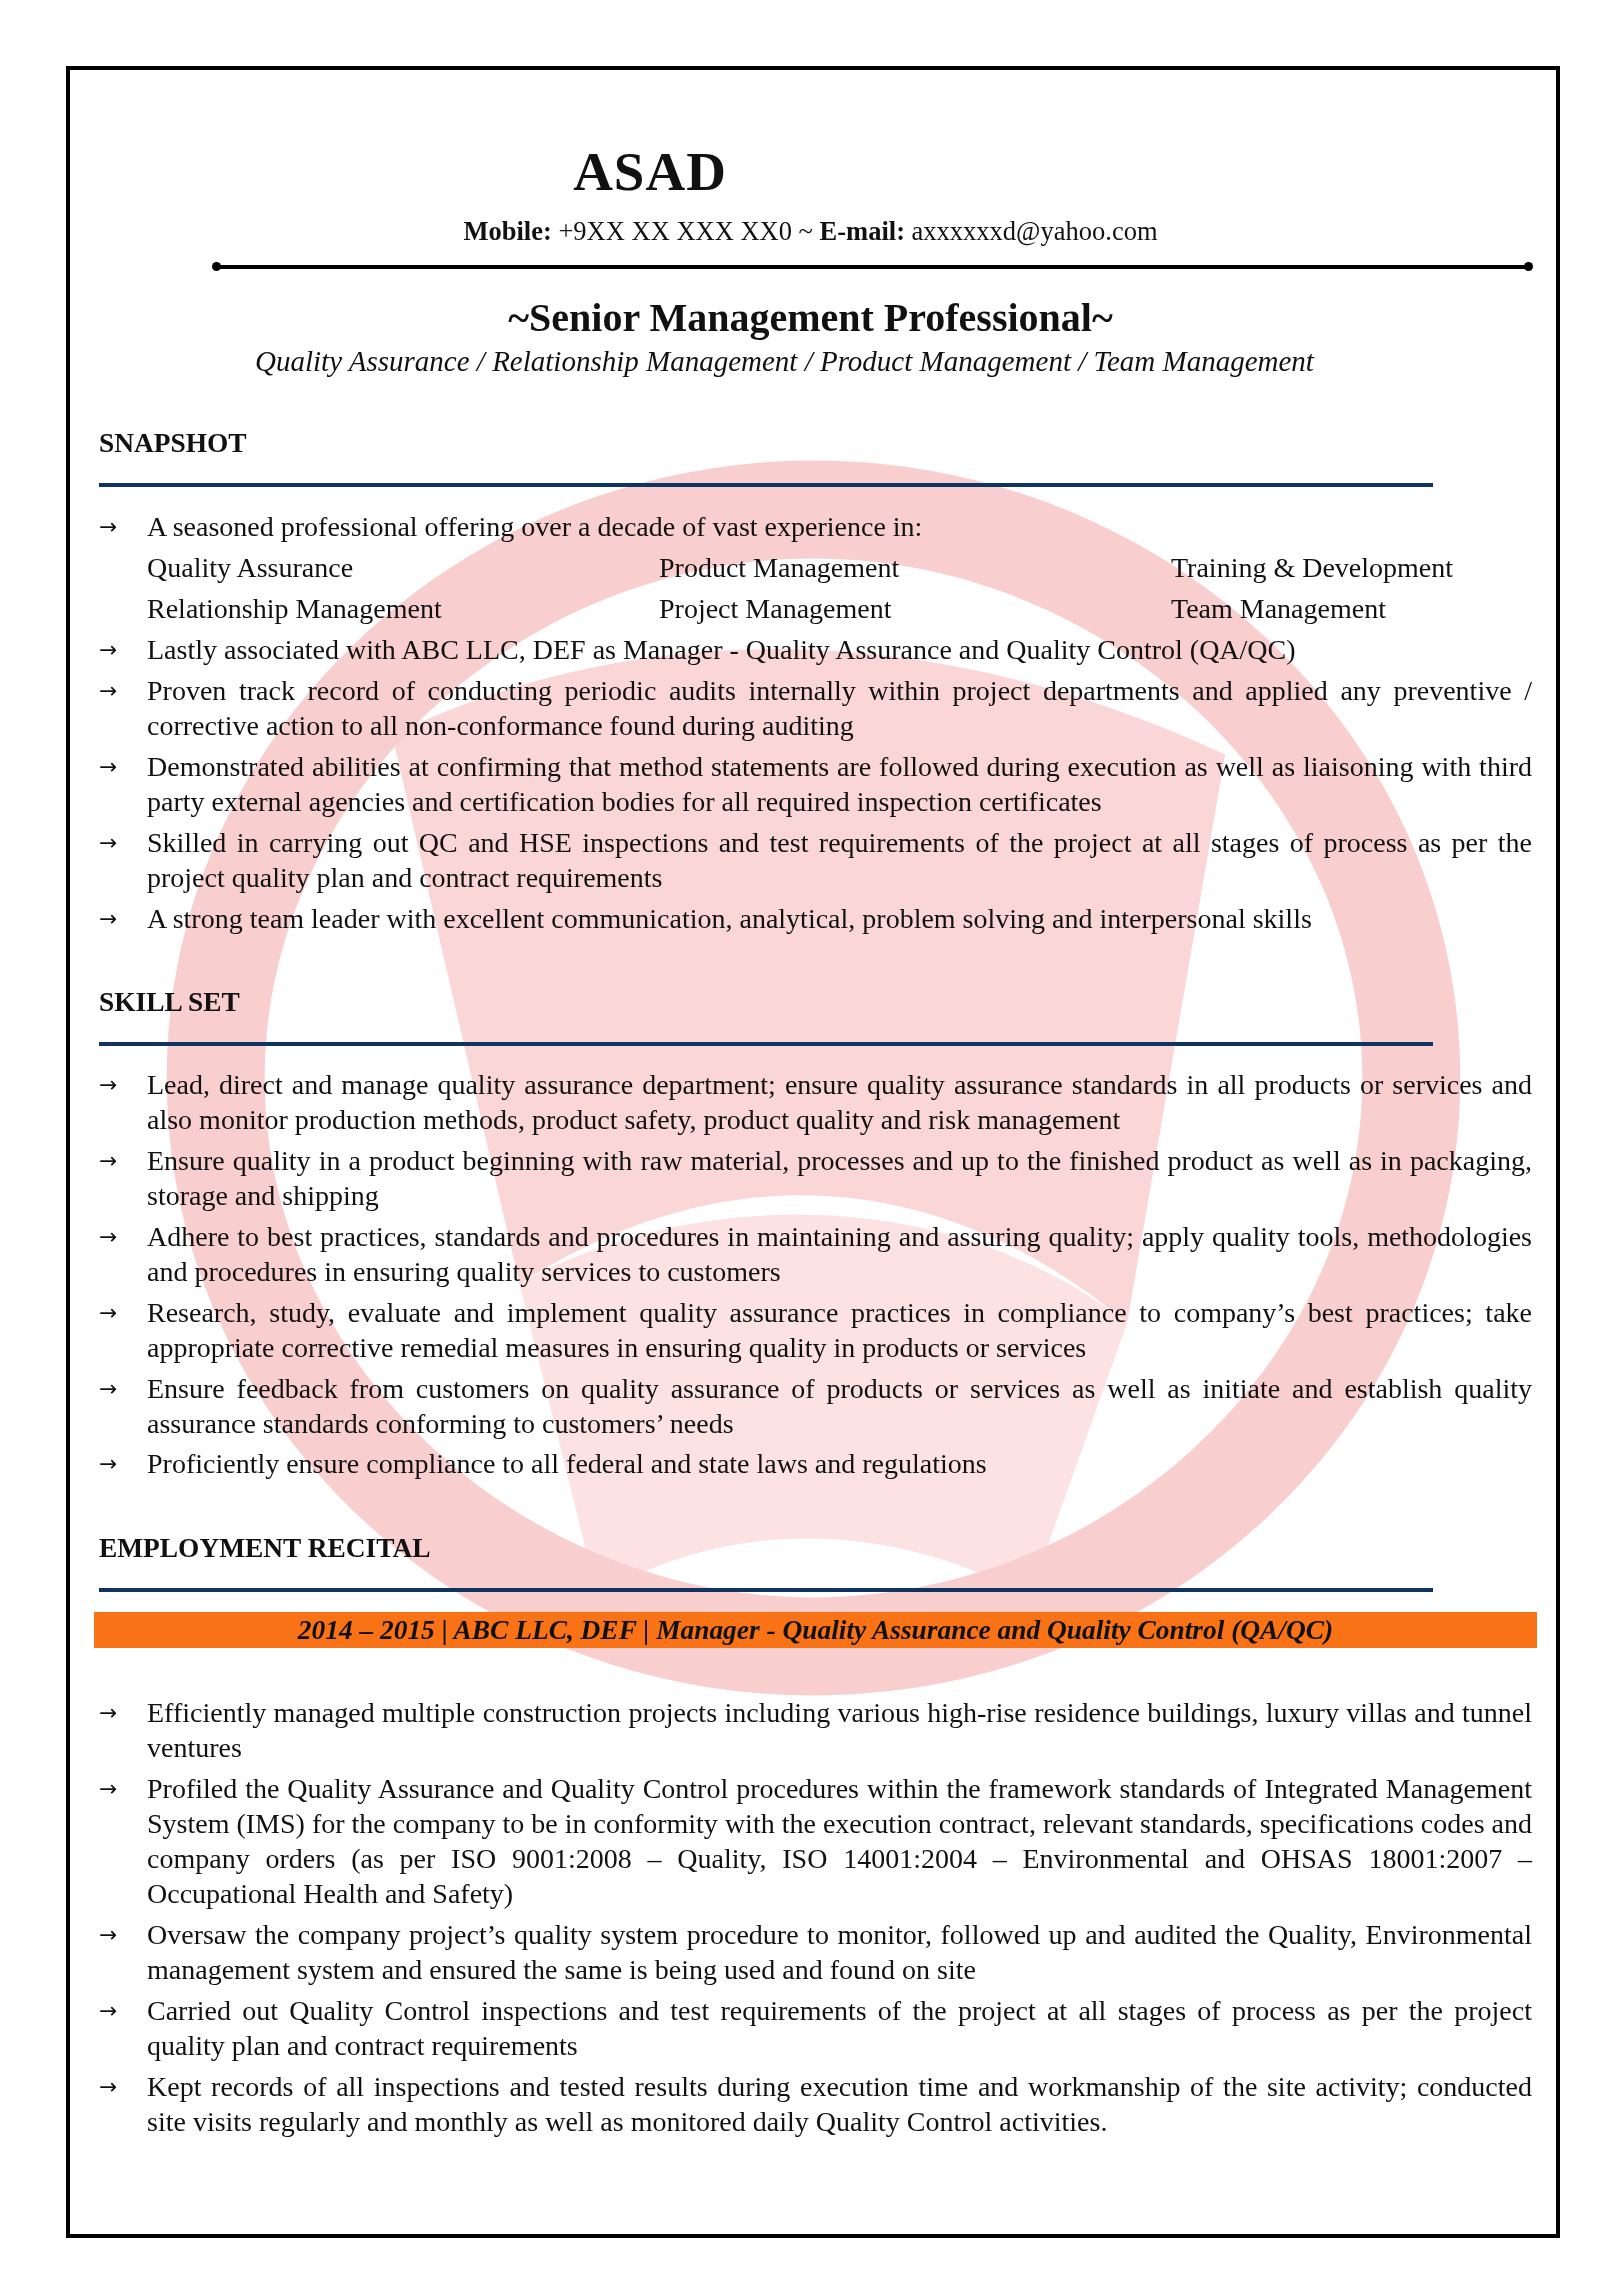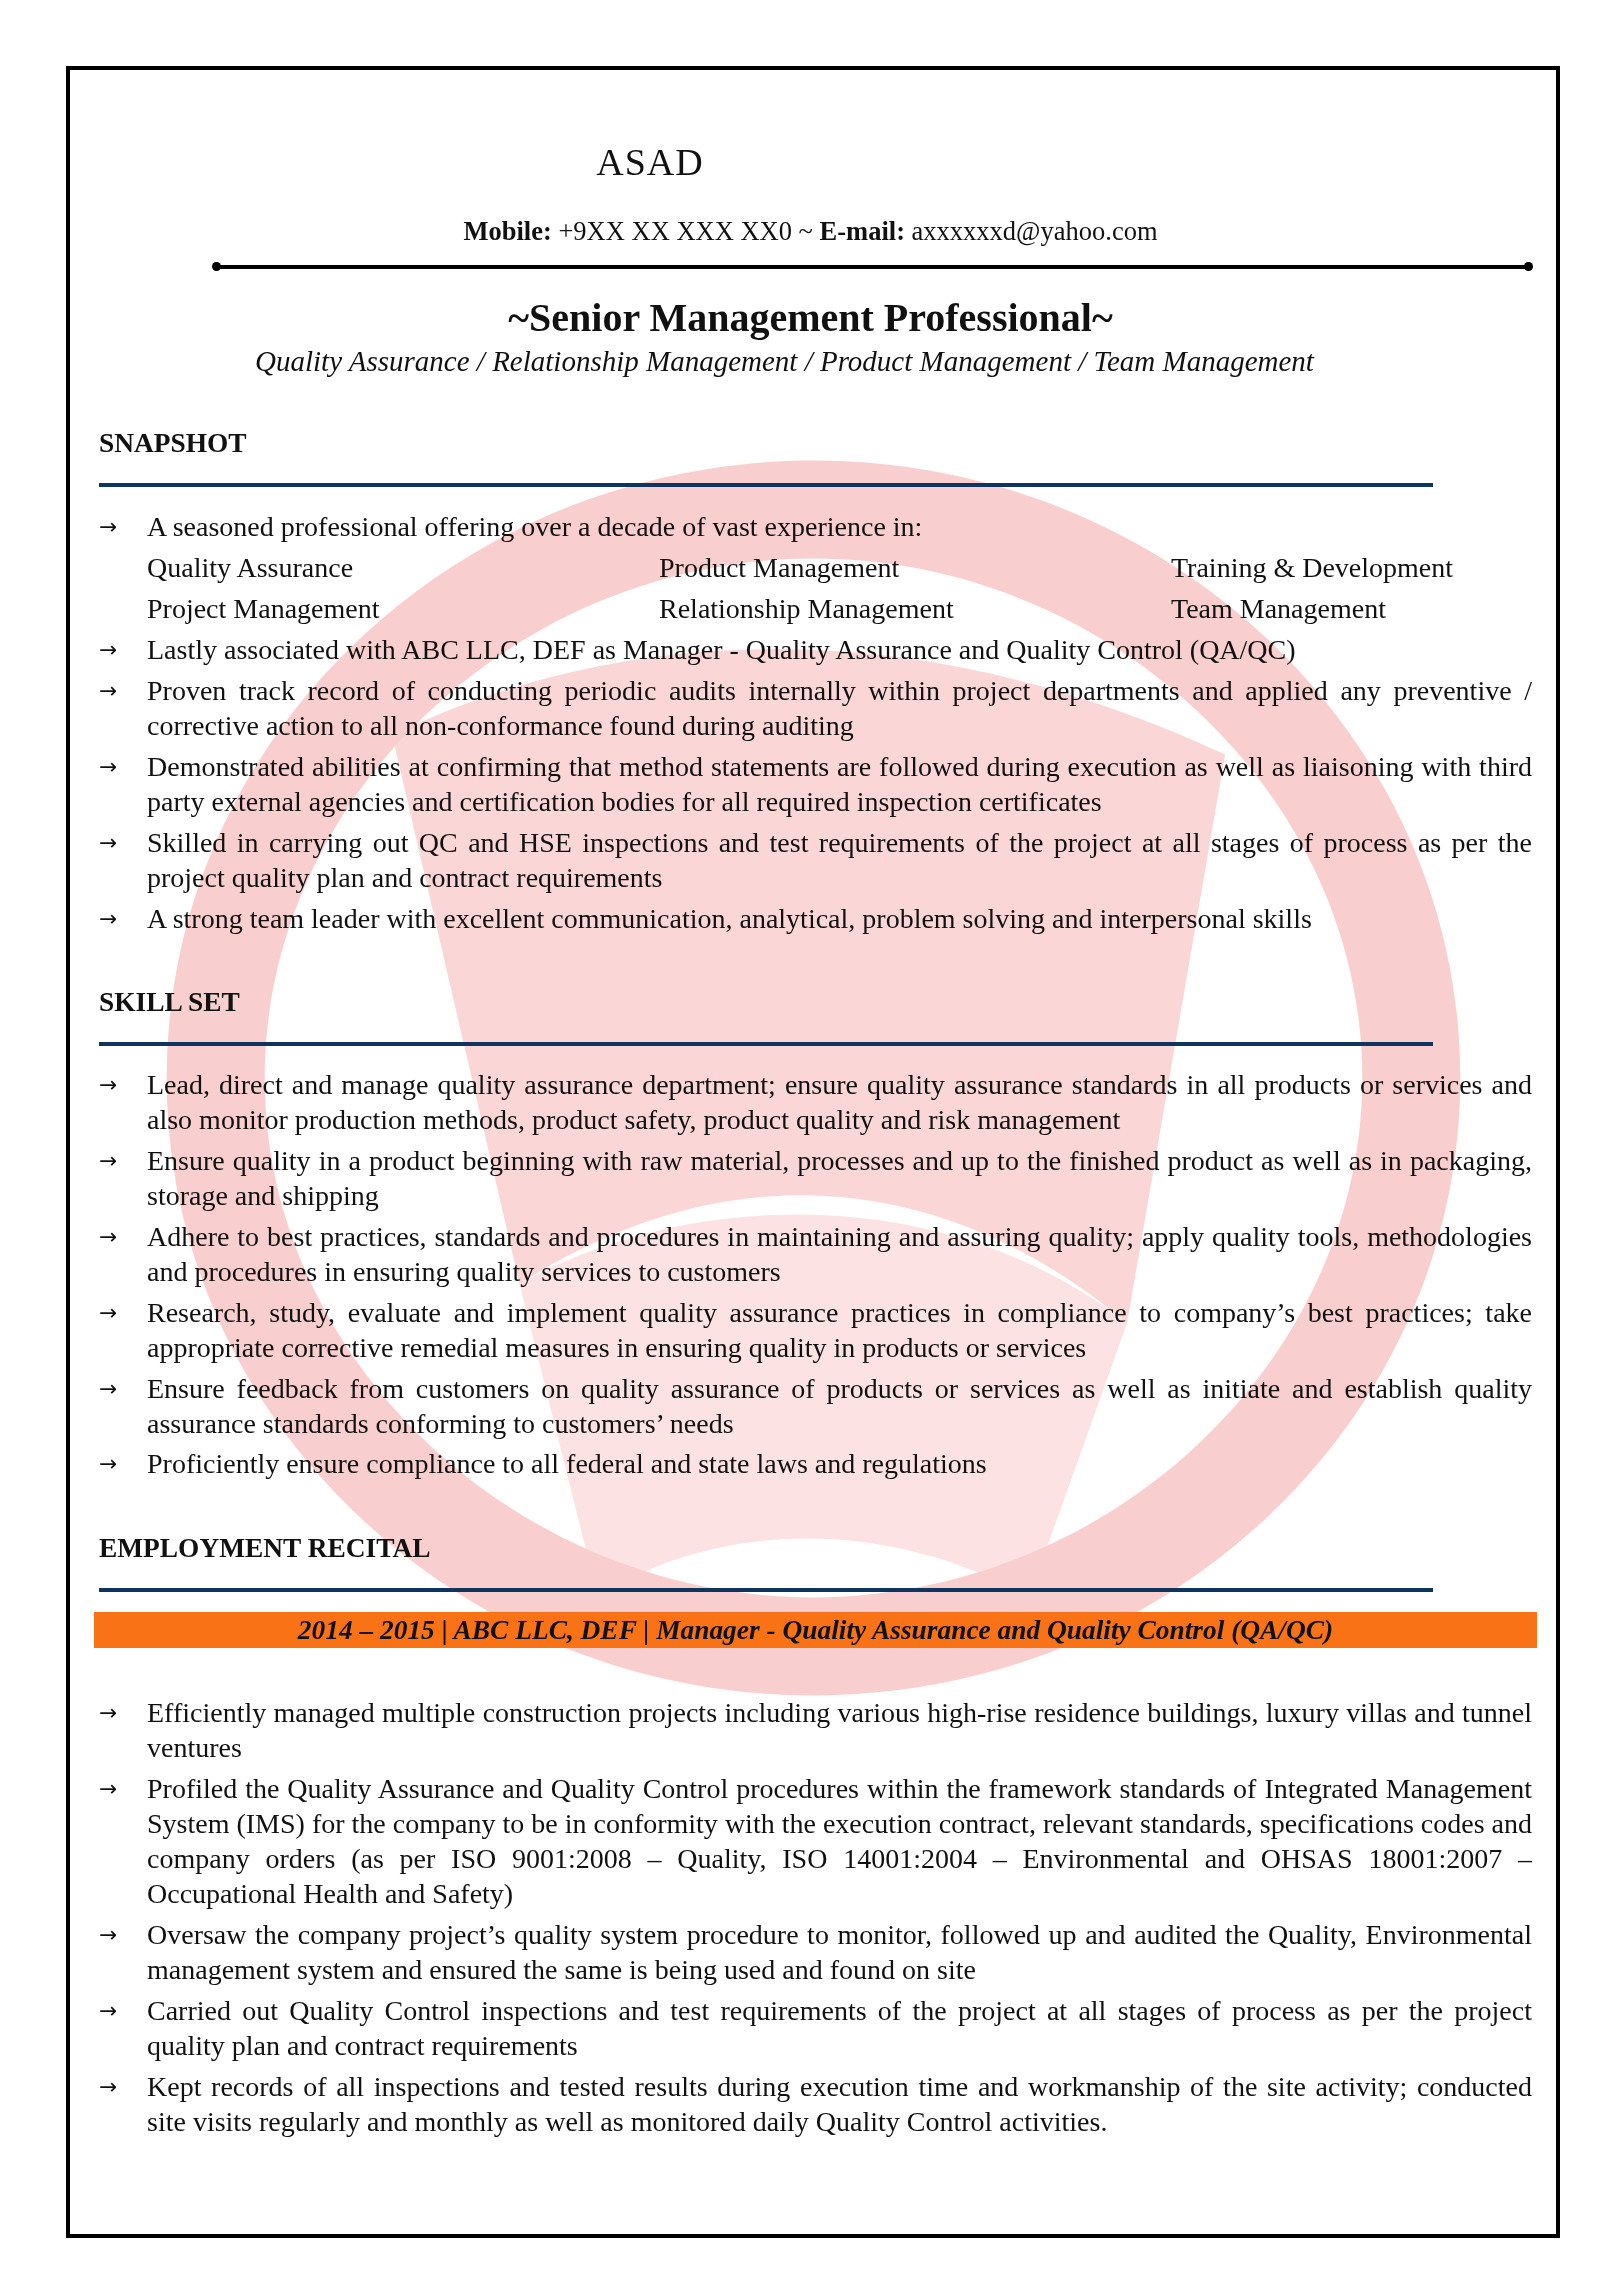--- a/index.html
+++ b/index.html
@@ -2,22 +2,22 @@
 <html><head>
 <meta charset="utf-8">
 <style>
   html, body { margin:0; padding:0; background:#ffffff; }
   body { width:1621px; height:2292px; position:relative; overflow:hidden;
          font-family:"Liberation Serif", "DejaVu Serif", serif; color:#111; }
   .page-border { position:absolute; left:66px; top:66px; width:1486px; height:2164px;
                  border:4.9px solid #000; box-sizing:content-box; }
   .watermark { position:absolute; left:147px; top:441px; width:1333px; height:1274px; z-index:0; opacity:0.22; }
   .content { position:absolute; left:0; top:0; width:1621px; height:2292px; z-index:1; }
-  .name { position:absolute; top:140px; left:0; width:1300px; text-align:center; font-weight:normal;
-          font-size:38px; letter-spacing:1px; }
+  .name { position:absolute; top:140px; left:0; width:1300px; text-align:center; font-weight:bold;
+          font-size:55px; letter-spacing:1px; }
   .contact { position:absolute; top:216px; left:0; width:1621px; text-align:center; font-size:26.5px; }
   .contact b { font-weight:bold; }
   .divider { position:absolute; left:216px; top:265px; width:1313px; height:3.9px; background:#000; }
   .divider::before, .divider::after { content:""; position:absolute; top:-2.9px; width:8.8px; height:8.8px; border-radius:50%; background:#000; }
   .divider::before { left:-3.9px; }
   .divider::after { right:-3.9px; }
   .headline { position:absolute; top:294px; left:0; width:1621px; text-align:center; font-weight:bold; font-size:40px; }
   .subtitle { position:absolute; top:345px; left:0; width:1569px; text-align:center; font-style:italic; font-size:29px; }
   .section-title { position:absolute; left:99px; font-weight:bold; font-size:27.4px; }
   .section-rule { position:absolute; left:99px; width:1334px; height:3.9px; background:#0f3460; }
@@ -60,22 +60,22 @@
   <ul class="list" style="top:509px;">
     <li style="margin-bottom:0;">
       <span class="arrow">→</span>
       <span>A seasoned professional offering over a decade of vast experience in:</span>
     </li>
   </ul>
   <div class="grid3" style="position:absolute; top:547px; left:99px;">
     <span>Quality Assurance</span>
     <span>Product Management</span>
     <span>Training &amp; Development</span>
+    <span>Relationship Management</span>
     <span>Project Management</span>
-    <span>Relationship Management</span>
     <span>Team Management</span>
   </div>
   <ul class="list" style="top:632px;">
     <li><span class="arrow">→</span><span>Lastly associated with ABC  LLC, DEF as Manager - Quality Assurance and Quality Control (QA/QC)</span></li>
     <li><span class="arrow">→</span><span>Proven track record of conducting periodic audits internally within project departments and applied any preventive / corrective action to all non-conformance found during auditing</span></li>
     <li><span class="arrow">→</span><span>Demonstrated abilities at confirming that method statements are followed during execution as well as liaisoning with third party external agencies and certification bodies for all required inspection certificates</span></li>
     <li><span class="arrow">→</span><span>Skilled in carrying out QC and HSE inspections and test requirements of the project at all stages of process as per the project quality plan and contract requirements</span></li>
     <li><span class="arrow">→</span><span>A strong team leader with excellent communication, analytical, problem solving and interpersonal skills</span></li>
   </ul>
 

